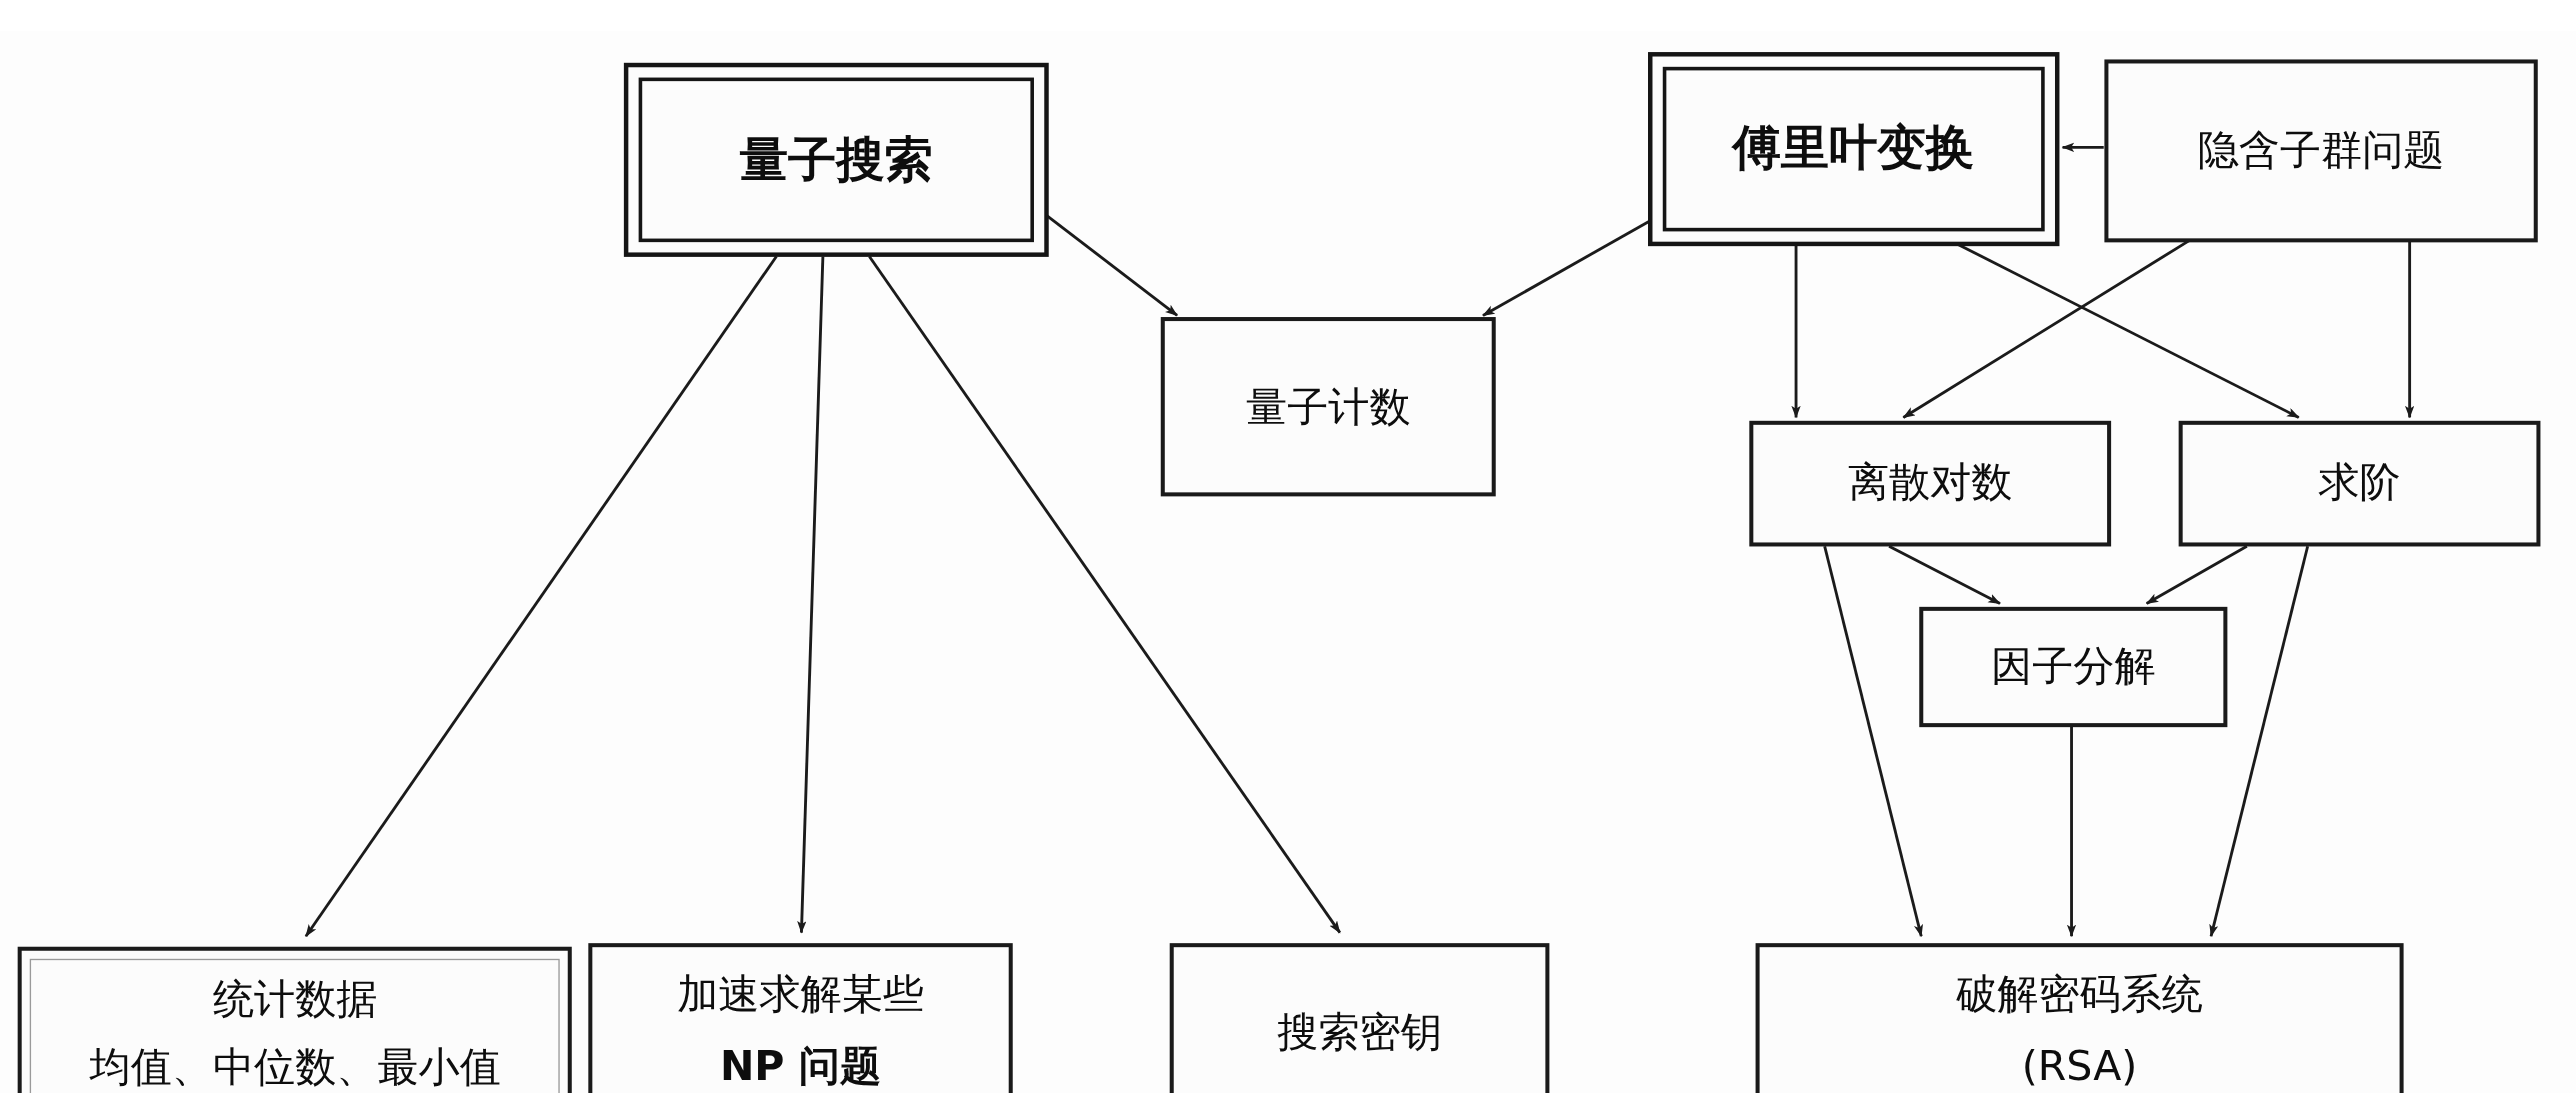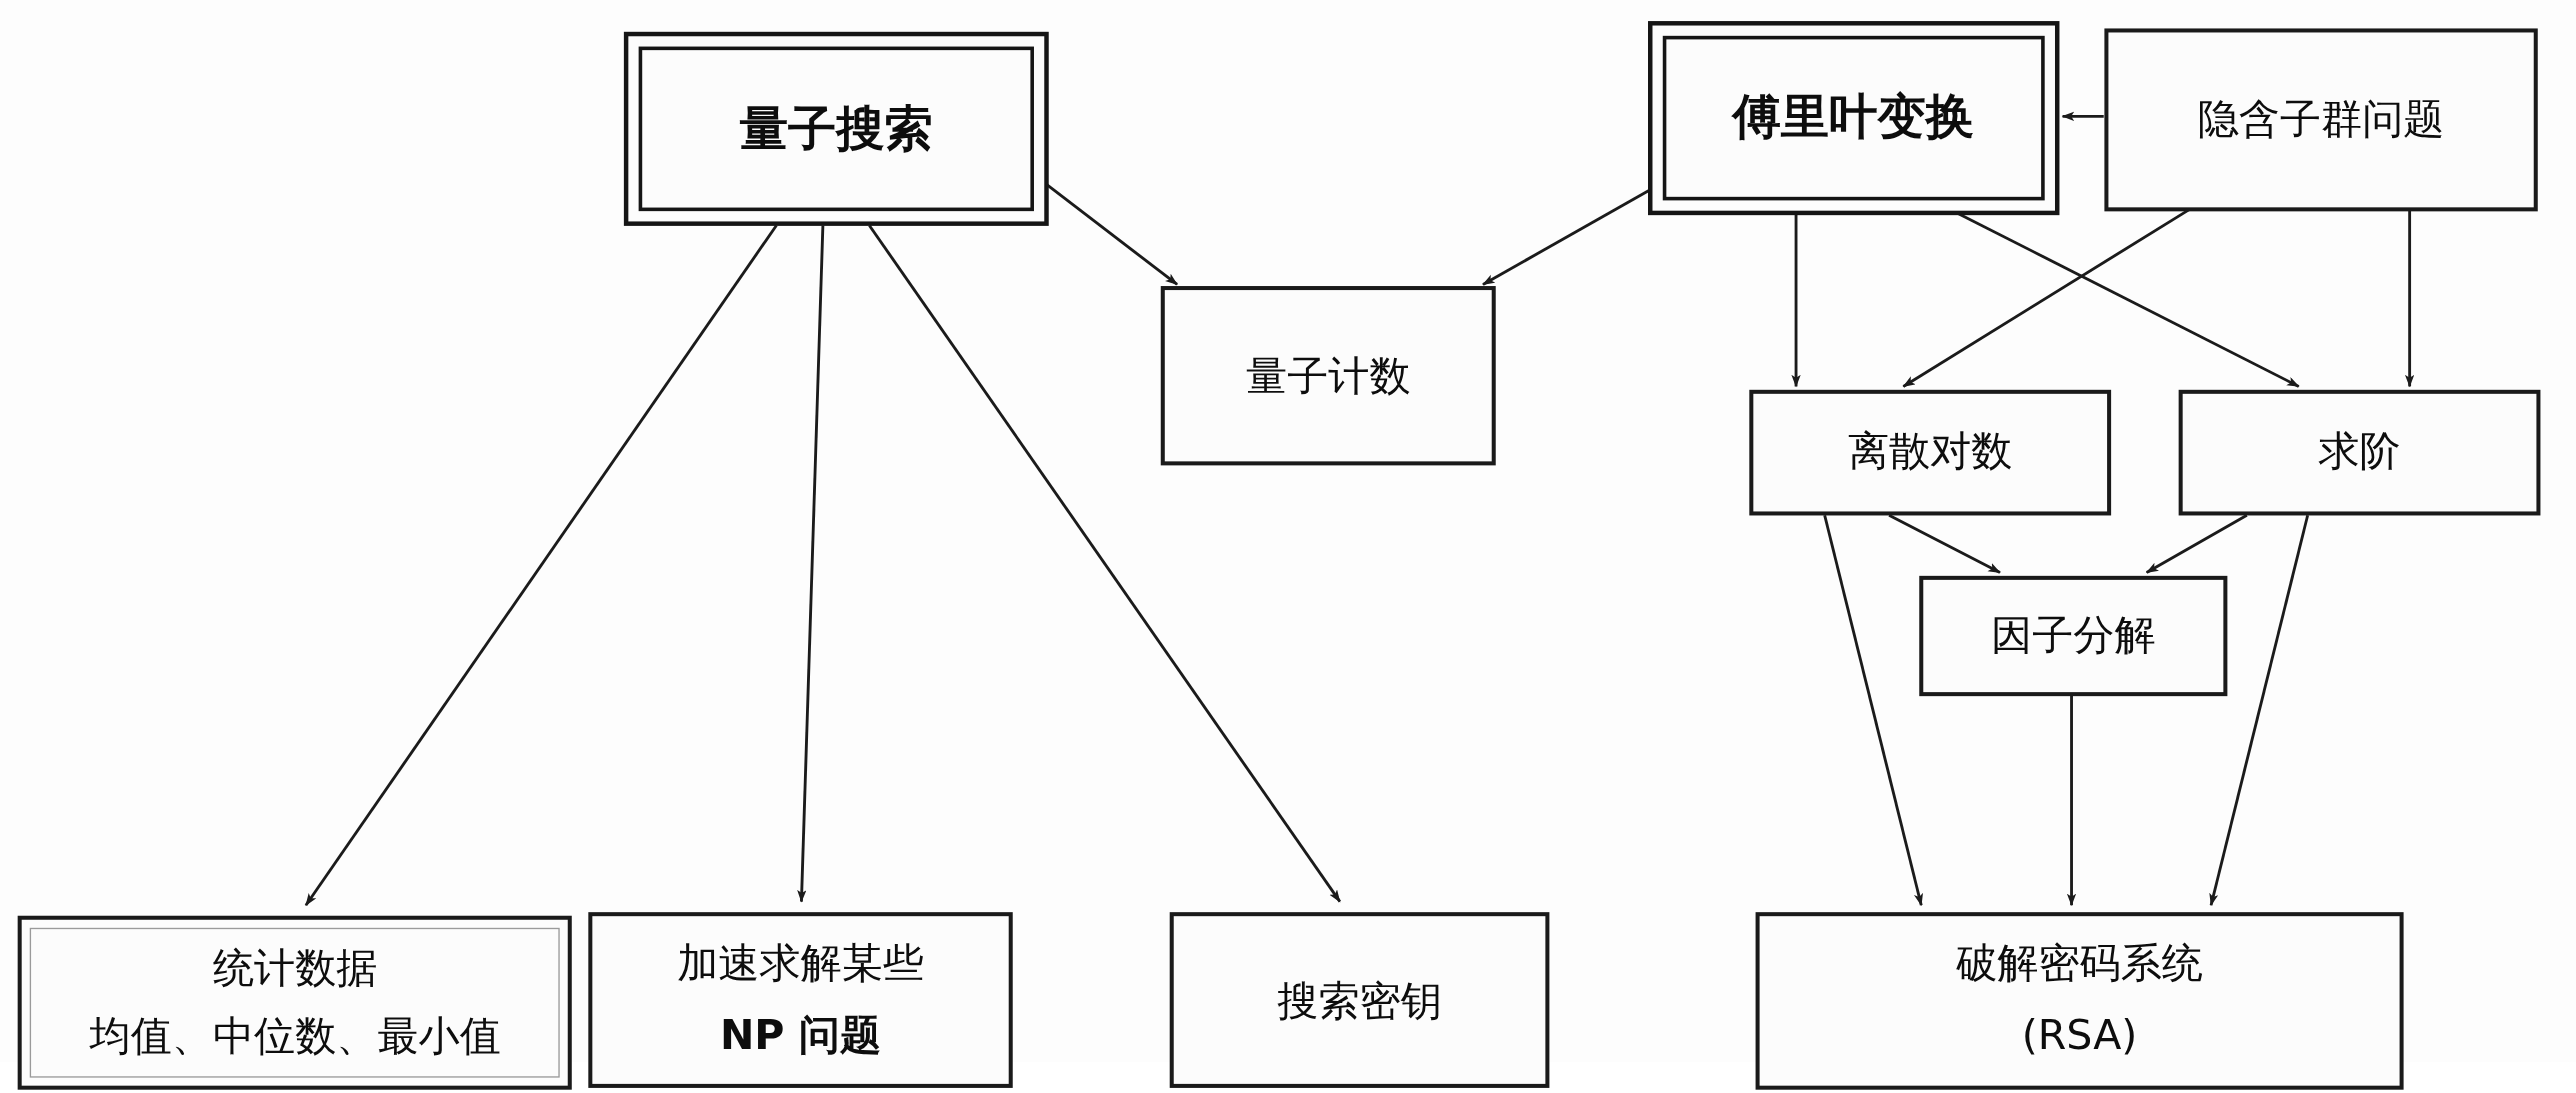--- a/index.html
+++ b/index.html
@@ -12,20 +12,21 @@
     width: 2576px;
     height: 1094px;
     font-family: "DejaVu Sans", "Liberation Sans", sans-serif;
     overflow: hidden;
   }
   #diagram-root {
     position: relative;
     width: 2576px;
     height: 1062px;
     background: #fdfdfd;
+    margin-top: 31px;
   }
   svg.canvas {
     position: absolute;
     top: 0;
     left: 0;
     width: 2576px;
     height: 1094px;
   }
   .node-box {
     fill: #fcfcfc;

